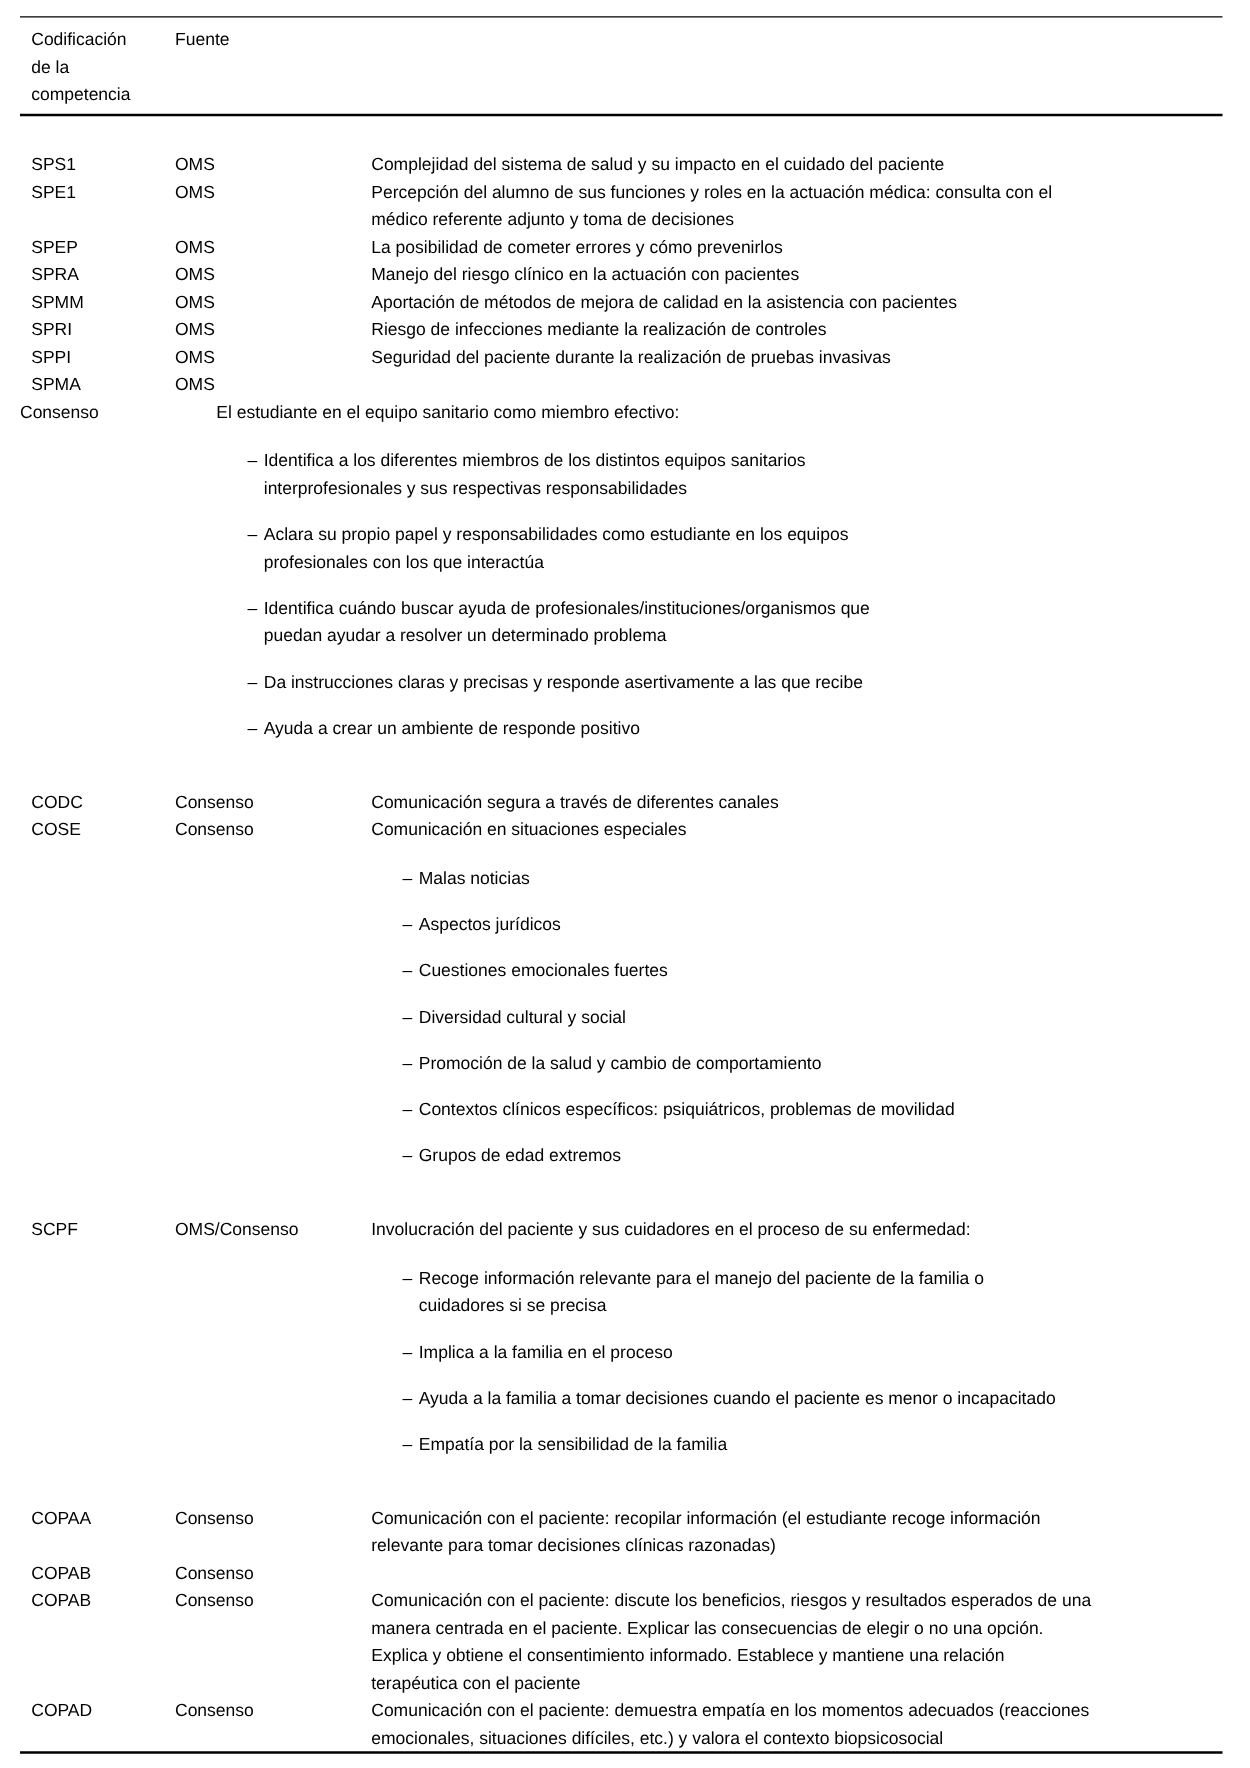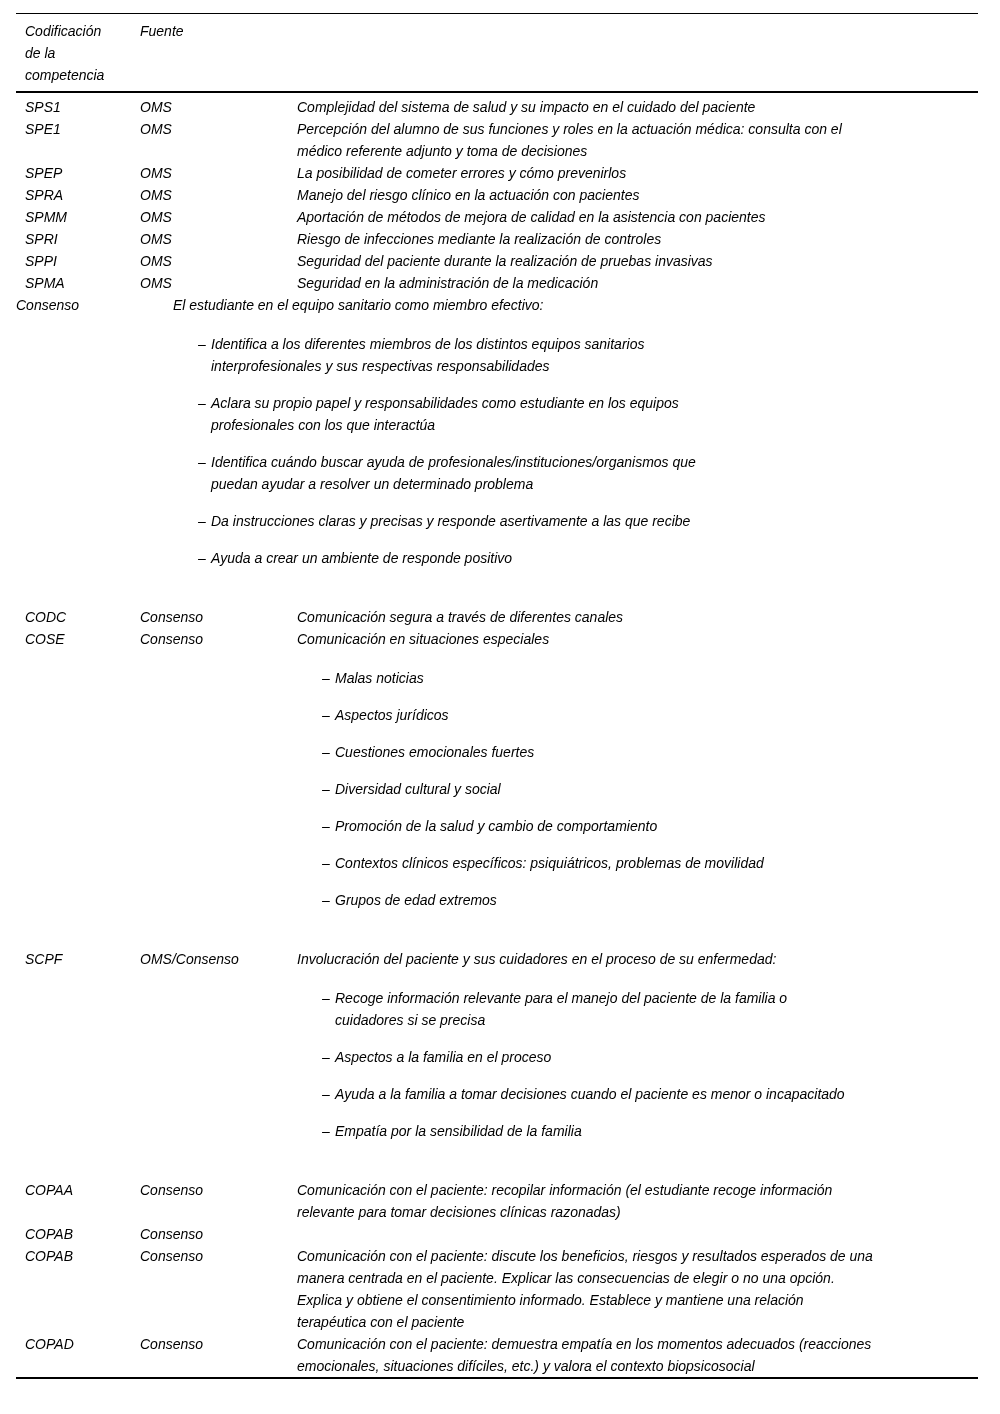--- a/index.html
+++ b/index.html
@@ -15,29 +15,29 @@
     font-size: 14px;
     line-height: 22px;
     -webkit-font-smoothing: antialiased;
   }
   .table-wrap {
     margin: 13px 0 0 16px;
     width: 962px;
     border-top: 1.5px solid #000;
     border-bottom: 2px solid #000;
     box-sizing: border-box;
-    font-style: italic;
   }
   .thead {
     display: flex;
     padding: 6px 0 5px 0;
     border-bottom: 2.5px solid #000;
   }
   .tbody {
     padding: 3px 0 0 0;
+    margin-top: 24px;
   }
   .row { display: flex; }
   .c1 {
     width: 124px;
     flex: 0 0 124px;
     padding-left: 9px;
     box-sizing: border-box;
     white-space: pre-line;
   }
   .c2 {
@@ -117,23 +117,20 @@
       <div class="row">
         <div class="c1">SPPI</div>
         <div class="c2">OMS</div>
         <div class="c3">
           <div class="content-text">Seguridad del paciente durante la realización de pruebas invasivas</div>
         </div>
       </div>
       <div class="row">
         <div class="c1">SPMA</div>
         <div class="c2">OMS</div>
-        <div class="c3">
-          <div class="content-text">Seguridad en la administración de la medicación</div>
-        </div>
       </div>
       <div class="row">
         <div class="c2">Consenso</div>
         <div class="c3">
           <div class="content-text">El estudiante en el equipo sanitario como miembro efectivo:</div>
           <ul class="bullets">
             <li class="bullet">
               <span class="dash">–</span>
               <span class="btext">Identifica a los diferentes miembros de los distintos equipos sanitarios
 interprofesionales y sus respectivas responsabilidades</span>
@@ -209,21 +206,21 @@
         <div class="c3">
           <div class="content-text">Involucración del paciente y sus cuidadores en el proceso de su enfermedad:</div>
           <ul class="bullets">
             <li class="bullet">
               <span class="dash">–</span>
               <span class="btext">Recoge información relevante para el manejo del paciente de la familia o
 cuidadores si se precisa</span>
             </li>
             <li class="bullet">
               <span class="dash">–</span>
-              <span class="btext">Aspectos a la familia en el proceso</span>
+              <span class="btext">Implica a la familia en el proceso</span>
             </li>
             <li class="bullet">
               <span class="dash">–</span>
               <span class="btext">Ayuda a la familia a tomar decisiones cuando el paciente es menor o incapacitado</span>
             </li>
             <li class="bullet">
               <span class="dash">–</span>
               <span class="btext">Empatía por la sensibilidad de la familia</span>
             </li>
           </ul>

